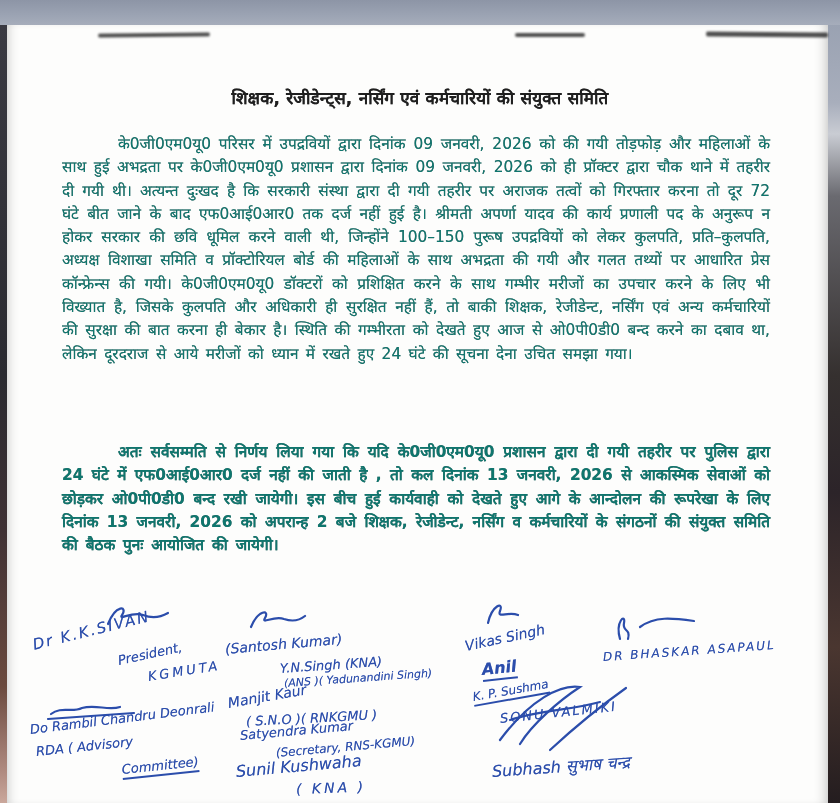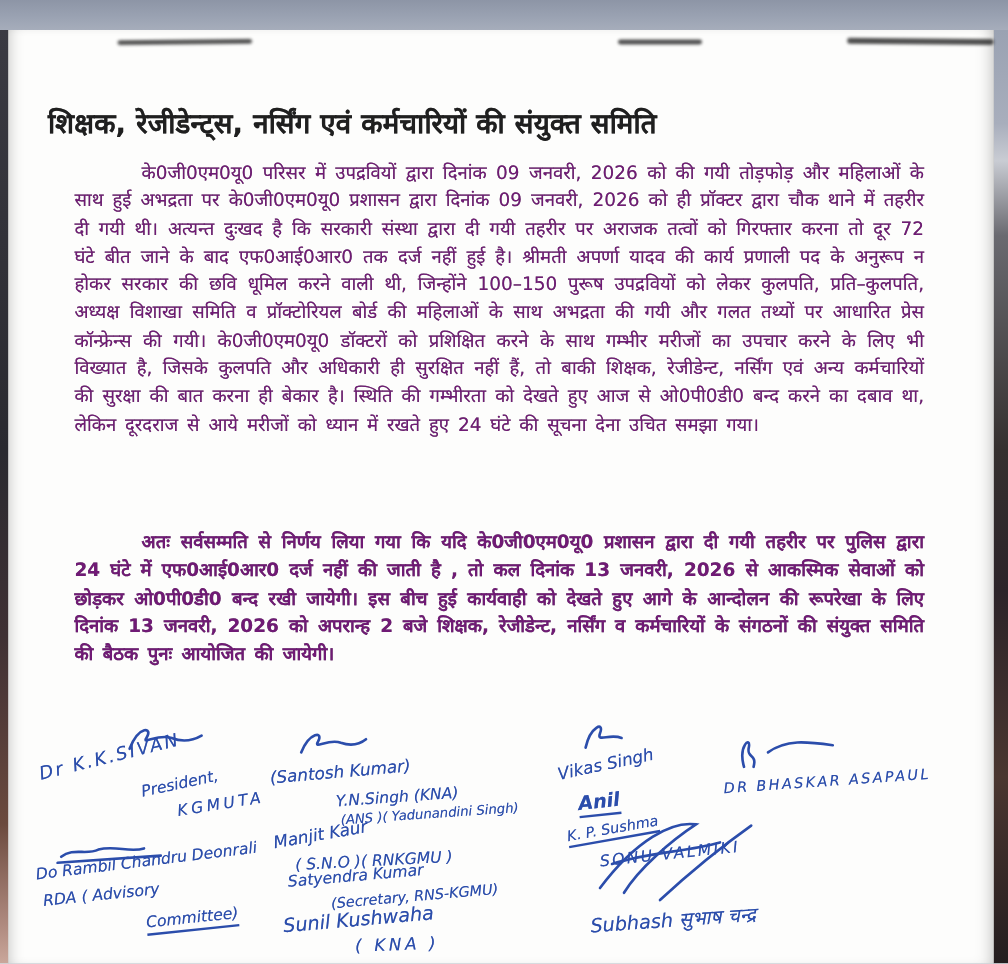--- a/index.html
+++ b/index.html
@@ -19,25 +19,25 @@
     background:linear-gradient(180deg,#3a3a42 0%,#2a2a30 45%,#3f3134 65%,#6b4a3e 85%,#b08b80 96%,#caa79b 100%);}
   .edge-right{position:absolute;right:0;top:25px;width:12px;height:778px;
     background:linear-gradient(180deg,#9aa2b2 0%,#a8aebc 10%,#c9ccd3 14%,#6a6a70 22%,#35302f 45%,#2c2429 60%,#4a3630 80%,#241d1f 100%);}
   .page{position:absolute;left:7px;top:25px;width:821px;height:778px;background:#fdfdfc;
     box-shadow:inset 10px 0 12px -10px rgba(0,0,0,.25), inset -10px 0 14px -10px rgba(0,0,0,.3);}
 
   
   .smudge{position:absolute;background:#161616;filter:blur(1.2px);opacity:.75;border-radius:2px;}
 
   
-  .doc-title{position:absolute;left:40px;top:86px;width:760px;text-align:left;
-    font-size:23px;font-weight:bold;color:#1f1f1f;letter-spacing:.2px;
+  .doc-title{position:absolute;left:40px;top:86px;width:760px;text-align:center;
+    font-size:17px;font-weight:bold;color:#1f1f1f;letter-spacing:.2px;
     text-shadow:0 0 .4px rgba(0,0,0,.55);}
   .doc-par{position:absolute;left:62px;width:708px;text-align:justify;
-    font-size:15.4px;line-height:23.3px;color:#701a75;text-indent:56px;
+    font-size:15.4px;line-height:23.3px;color:#0f766e;text-indent:56px;
     word-spacing:2.5px;text-shadow:0 0 .4px rgba(0,0,0,.5);}
   #par1{top:133px;}
   #par2{top:441px;font-weight:bold;}
 
   
   .hw{position:absolute;font-family:"DejaVu Sans",sans-serif;font-style:italic;
     color:#2b4dab;white-space:nowrap;transform-origin:left center;
     text-shadow:0 0 .5px rgba(43,77,171,.6);}
   .hw-u{border-bottom:2px solid #2b4dab;padding-bottom:1px;}
   .flourish{position:absolute;}

